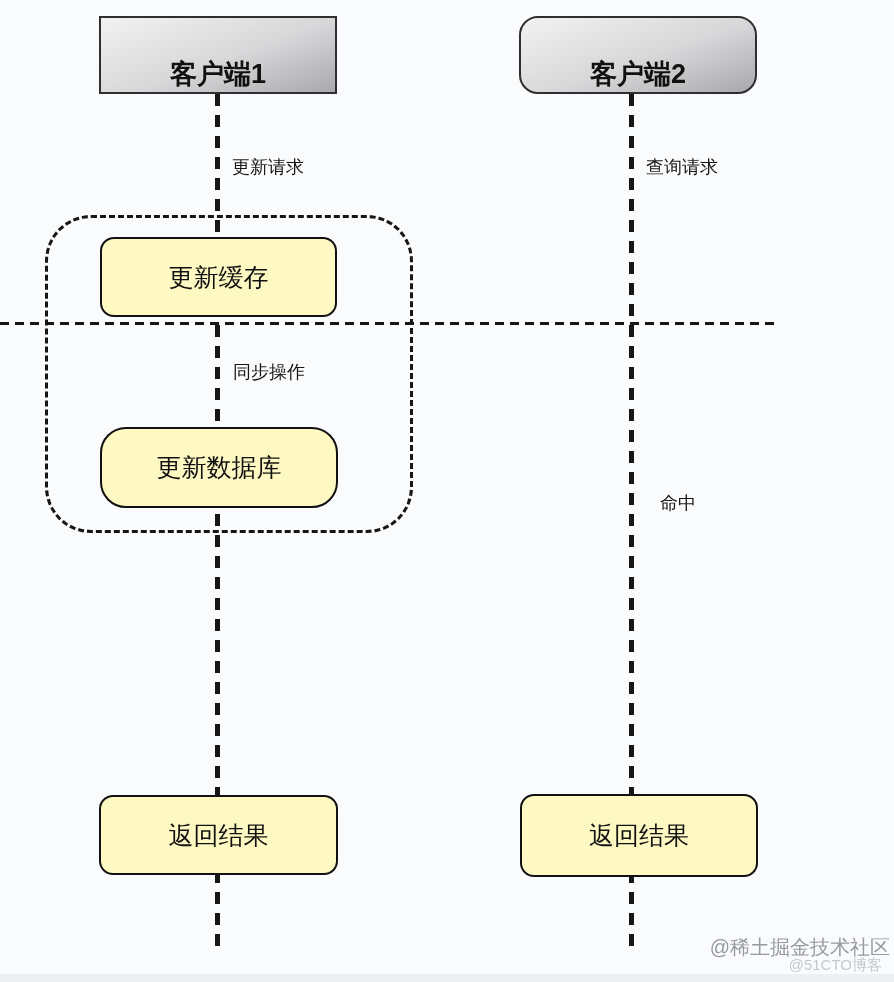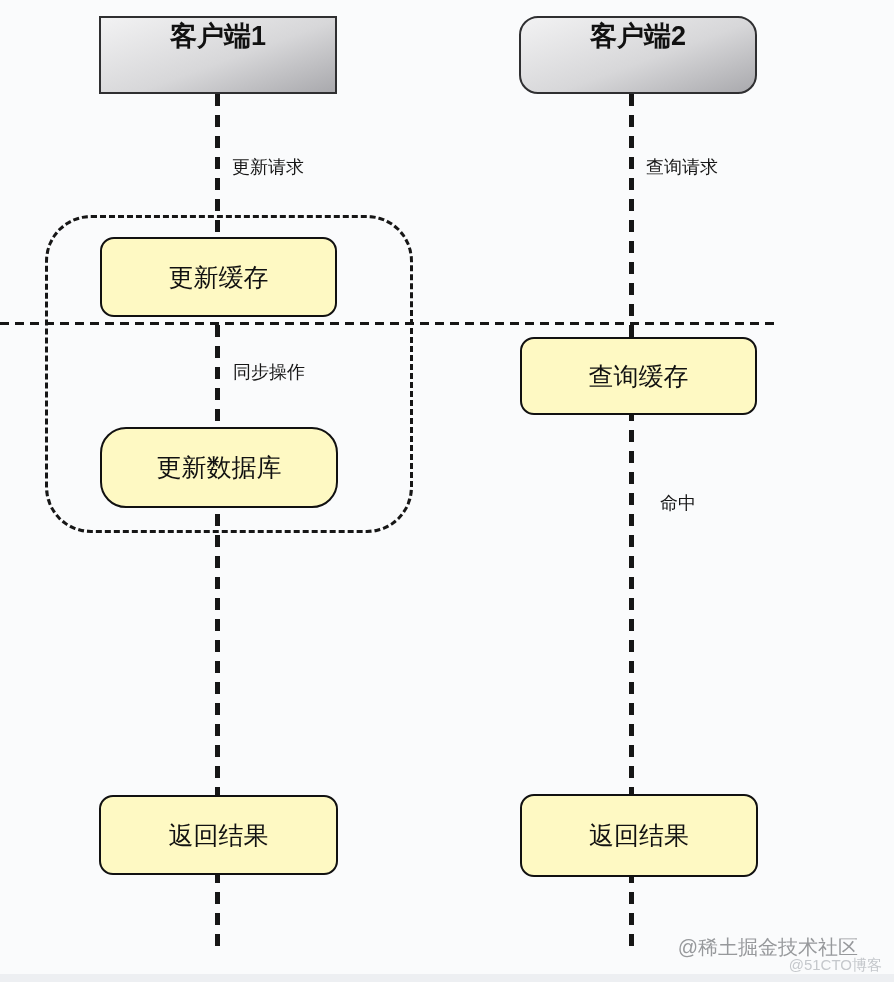--- a/index.html
+++ b/index.html
@@ -37,21 +37,21 @@
     background: repeating-linear-gradient(to right, #161616 0 9px, transparent 9px 15px);
     z-index: 2;
   }
   
   .actor {
     position: absolute;
     width: 238px; height: 78px;
     box-sizing: border-box;
     background: linear-gradient(160deg, #f2f2f3 0%, #d7d7d9 55%, #a9a9ad 100%);
     border: 2px solid #2f2f31;
-    display: flex; align-items: flex-start; justify-content: center;
+    display: flex; align-items: flex-end; justify-content: center;
     font-size: 27px; font-weight: 700; color: #111111;
     z-index: 3;
   }
   #actor-1 { left: 99px;  top: 16px; }
   #actor-2 { left: 519px; top: 16px; border-radius: 19px; }
   
   .node {
     position: absolute;
     box-sizing: border-box;
     background: #fef9c3;
@@ -90,21 +90,21 @@
   #label-update-request { left: 232px; top: 152px; }
   #label-query-request  { left: 646px; top: 152px; }
   #label-sync-operation { left: 233px; top: 357px; }
   #label-hit            { left: 660px; top: 488px; }
   
   .watermark {
     position: absolute;
     white-space: nowrap;
     z-index: 4;
   }
-  #watermark-primary   { right: 36px; top: 934px; font-size: 20px; color: #97999c; }
+  #watermark-primary   { right: 4px; top: 934px; font-size: 20px; color: #97999c; }
   #watermark-secondary { right: 12px; top: 956px; font-size: 15px; color: #c5c8cc; }
 </style>
 </head>
 <body>
 
 <div class="canvas">
 
   <div class="lifeline" id="lifeline-1"></div>
   <div class="lifeline" id="lifeline-2"></div>
 
@@ -123,23 +123,20 @@
   <div class="flow-label" id="label-query-request">查询请求</div>
   <div class="flow-label" id="label-sync-operation">同步操作</div>
   <div class="flow-label" id="label-hit">命中</div>
 
   <div class="node" id="node-update-cache">
     <span>更新缓存</span>
   </div>
   <div class="node" id="node-update-database">
     <span>更新数据库</span>
   </div>
-  <div class="node" id="node-query-cache">
-    <span>查询缓存</span>
-  </div>
   <div class="node" id="node-return-left">
     <span>返回结果</span>
   </div>
   <div class="node" id="node-return-right">
     <span>返回结果</span>
   </div>
 
   <div class="watermark" id="watermark-primary">@稀土掘金技术社区</div>
   <div class="watermark" id="watermark-secondary">@51CTO博客</div>
 

